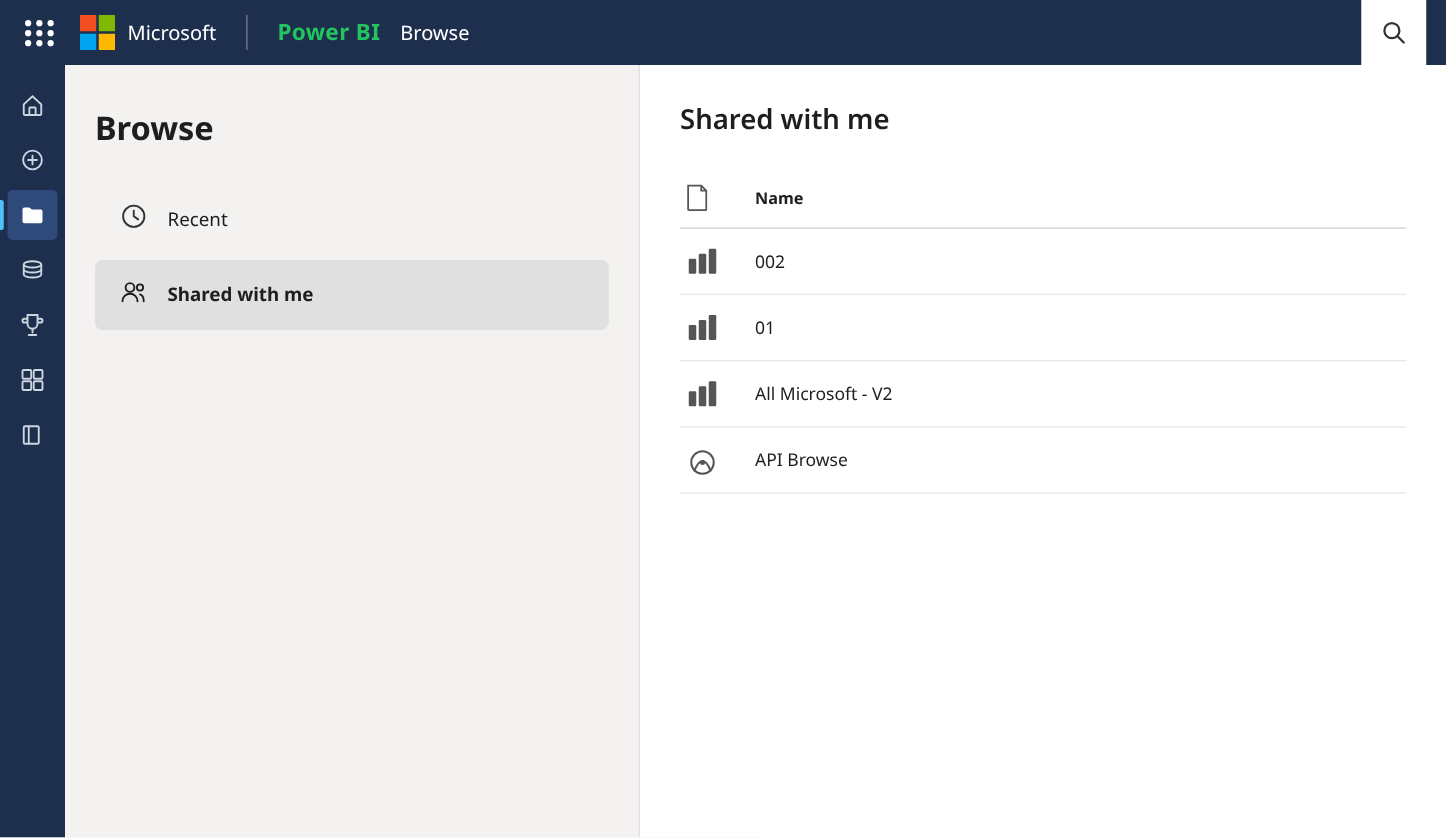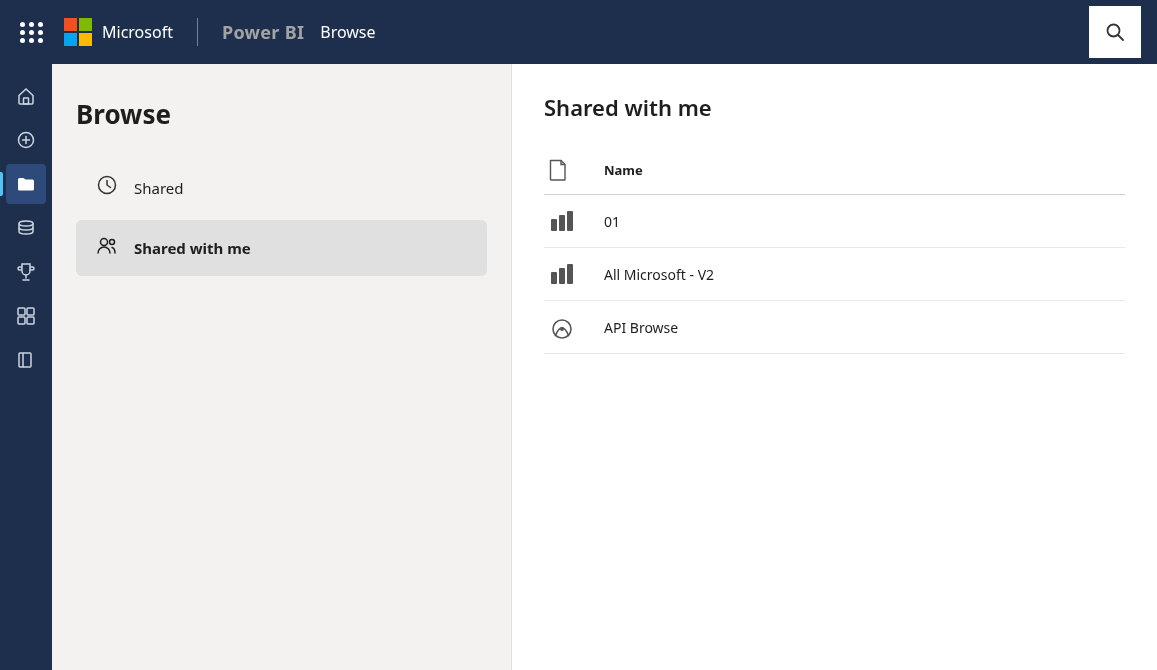--- a/index.html
+++ b/index.html
@@ -3,21 +3,21 @@
   <meta charset="utf-8">
   <style>
     * { box-sizing: border-box; margin: 0; padding: 0; }
     body { font-family: 'Segoe UI', system-ui, sans-serif; background: #f3f2f1; width: 1157px; height: 670px; overflow: hidden; }
 
     
     .top-nav {
       display: flex;
       align-items: center;
       background: #1e2f4d;
-      height: 64px;
+      height: 52px;
       padding: 0 16px;
       gap: 16px;
     }
     .top-nav-dots {
       color: white;
       font-size: 18px;
       cursor: pointer;
       display: grid;
       grid-template-columns: repeat(3, 6px);
       gap: 3px;
@@ -38,21 +38,21 @@
       font-size: 16px;
       font-weight: 400;
     }
     .nav-divider {
       width: 1px;
       height: 28px;
       background: rgba(255,255,255,0.4);
       margin: 0 8px;
     }
     .powerbi-text {
-      color: #a3a3a3;
+      color: #22c55e;
       font-size: 18px;
       font-weight: 700;
       letter-spacing: 0.3px;
     }
     .browse-nav-text {
       color: white;
       font-size: 16px;
       font-weight: 400;
     }
     .nav-spacer { flex: 1; }
@@ -301,21 +301,21 @@
   <div class="browse-panel">
     <h1 class="browse-title">Browse</h1>
 
     <div class="nav-item">
       <span class="nav-item-icon">
         <svg width="22" height="22" viewBox="0 0 22 22" fill="none">
           <circle cx="11" cy="11" r="8.5" stroke="#333" stroke-width="1.5"></circle>
           <polyline points="11,6.5 11,11 14.5,13.5" stroke="#333" stroke-width="1.5" stroke-linecap="round" stroke-linejoin="round"></polyline>
         </svg>
       </span>
-      <span class="nav-item-label">Shared</span>
+      <span class="nav-item-label">Recent</span>
     </div>
 
 
     <div class="nav-item active">
       <span class="nav-item-icon">
         <svg width="22" height="22" viewBox="0 0 22 22" fill="none">
           <circle cx="8" cy="8" r="3.5" stroke="#1e1e1e" stroke-width="1.5"></circle>
           <path d="M2 19c0-3.31 2.69-6 6-6s6 2.69 6 6" stroke="#1e1e1e" stroke-width="1.5" stroke-linecap="round"></path>
           <circle cx="16" cy="8" r="2.5" stroke="#1e1e1e" stroke-width="1.5"></circle>
           <path d="M19 19c0-2.76-1.34-5-3-5.5" stroke="#1e1e1e" stroke-width="1.5" stroke-linecap="round"></path>
@@ -337,20 +337,32 @@
                 <path d="M2 1.5h10l4 4V20.5a.5.5 0 01-.5.5H2a.5.5 0 01-.5-.5v-19A.5.5 0 012 1.5z" stroke="#555" stroke-width="1.4" fill="none"></path>
                 <path d="M12 1.5V5.5h4" stroke="#555" stroke-width="1.4" fill="none"></path>
               </svg>
             </div>
           </th>
           <th>Name</th>
         </tr>
       </thead>
       <tbody>
 
+        <tr>
+          <td class="icon-col">
+            <div class="row-icon">
+              <svg width="26" height="24" viewBox="0 0 26 24" fill="none">
+                <rect x="2" y="10" width="6" height="12" fill="#555" rx="1"></rect>
+                <rect x="10" y="6" width="6" height="16" fill="#555" rx="1"></rect>
+                <rect x="18" y="2" width="6" height="20" fill="#555" rx="1"></rect>
+              </svg>
+            </div>
+          </td>
+          <td>002</td>
+        </tr>
 
         <tr>
           <td class="icon-col">
             <div class="row-icon">
               <svg width="26" height="24" viewBox="0 0 26 24" fill="none">
                 <rect x="2" y="10" width="6" height="12" fill="#555" rx="1"></rect>
                 <rect x="10" y="6" width="6" height="16" fill="#555" rx="1"></rect>
                 <rect x="18" y="2" width="6" height="20" fill="#555" rx="1"></rect>
               </svg>
             </div>

